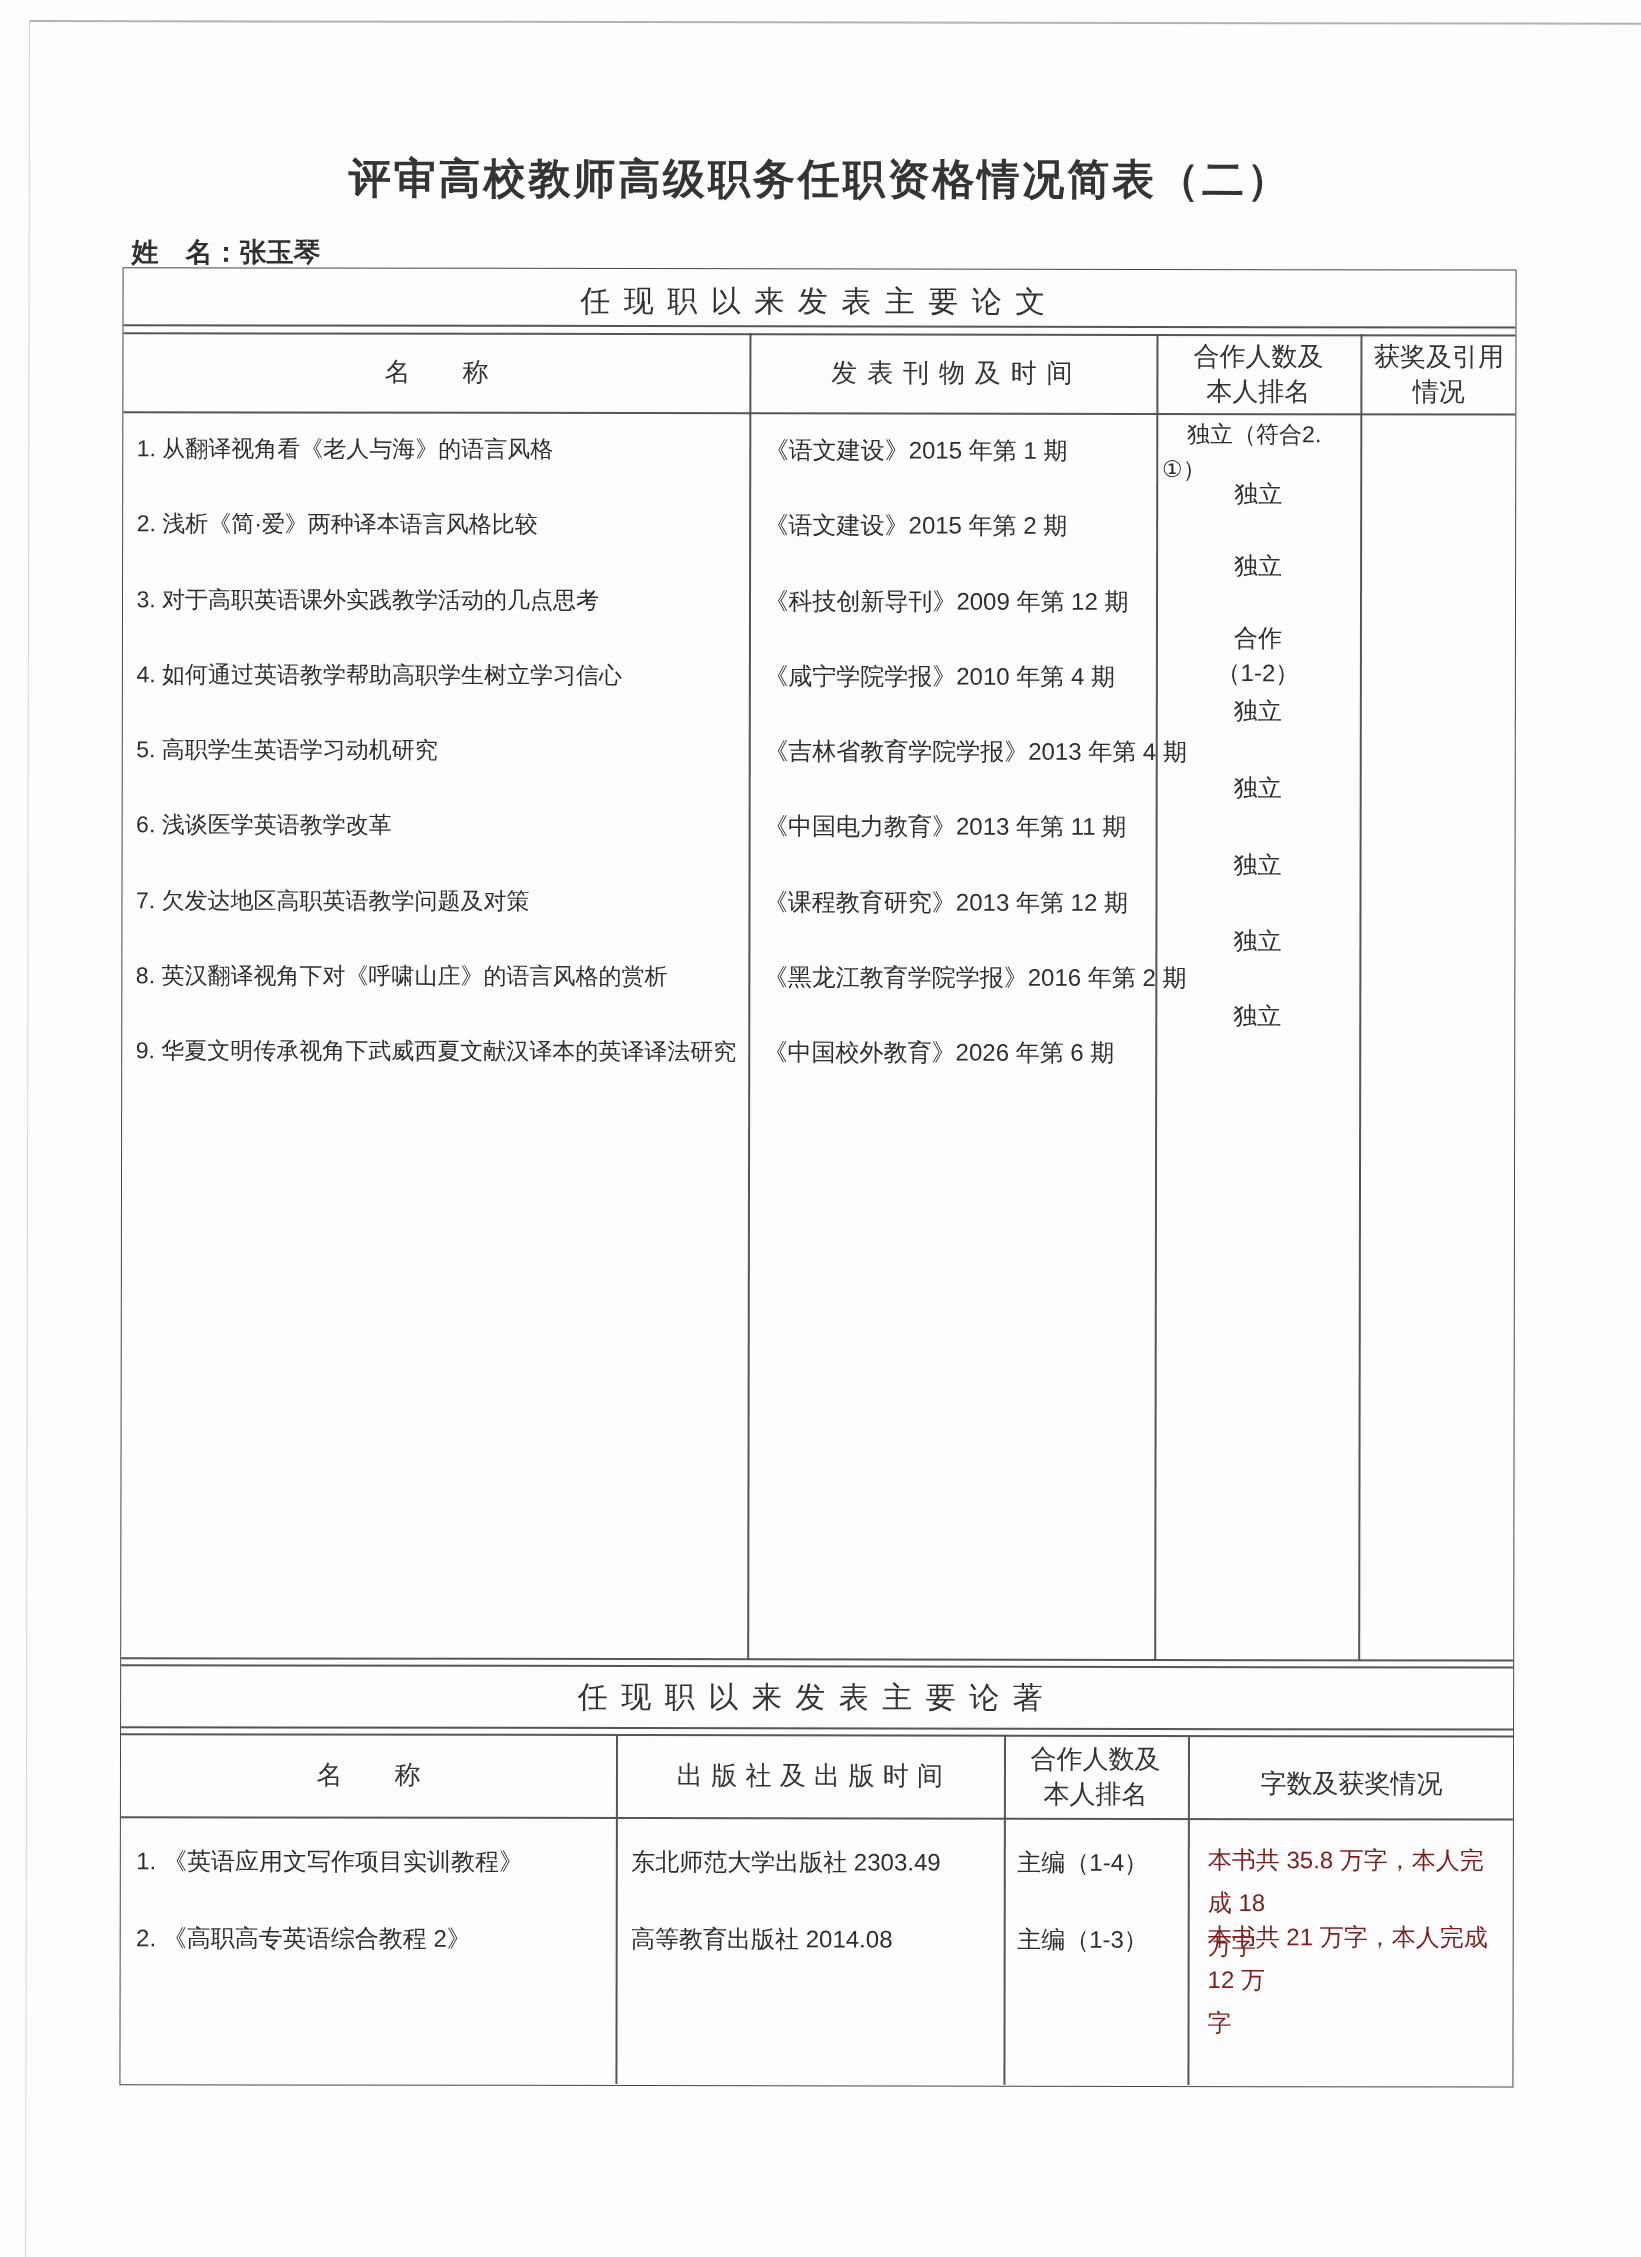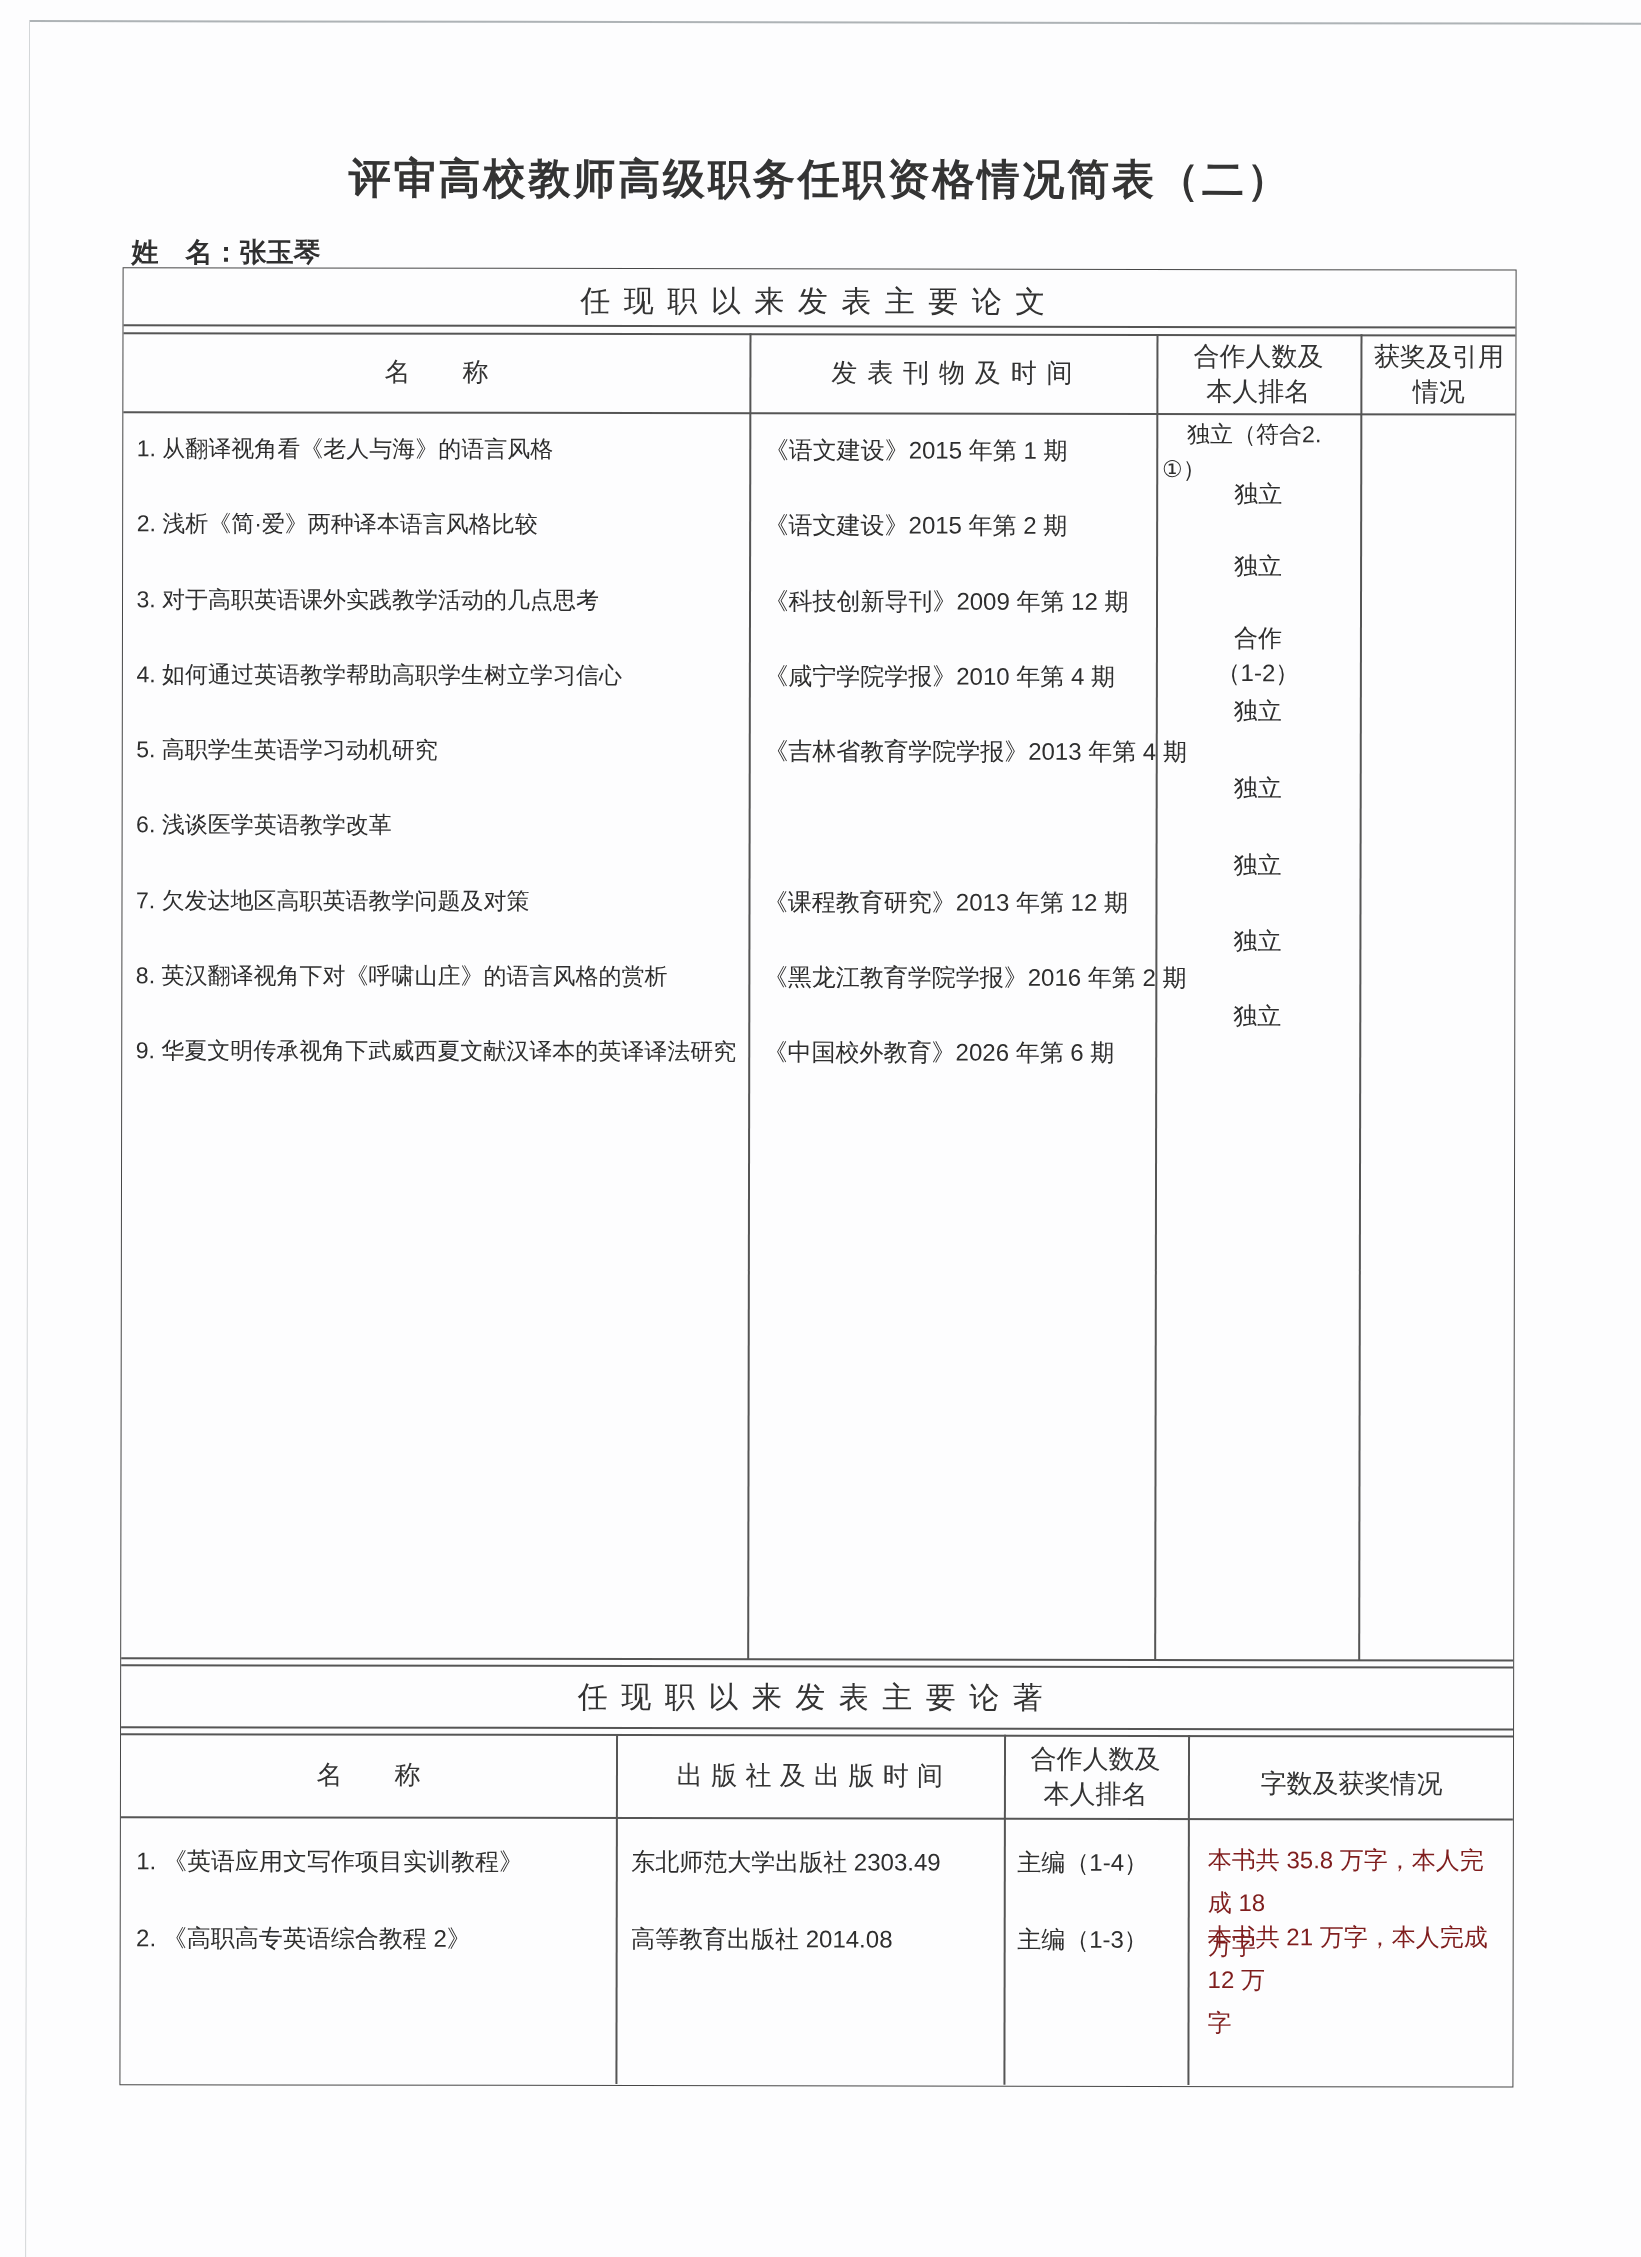--- a/index.html
+++ b/index.html
@@ -82,20 +82,21 @@
       <div class="t1-row-title" style="top:519px">6. 浅谈医学英语教学改革</div>
       <div class="t1-row-title" style="top:595px">7. 欠发达地区高职英语教学问题及对策</div>
       <div class="t1-row-title" style="top:670px">8. 英汉翻译视角下对《呼啸山庄》的语言风格的赏析</div>
       <div class="t1-row-title" style="top:745px">9. 华夏文明传承视角下武威西夏文献汉译本的英译译法研究</div>
 
       <div class="t1-row-journal" style="top:143px">《语文建设》2015 年第 1 期</div>
       <div class="t1-row-journal" style="top:218px">《语文建设》2015 年第 2 期</div>
       <div class="t1-row-journal" style="top:294px">《科技创新导刊》2009 年第 12 期</div>
       <div class="t1-row-journal" style="top:369px">《咸宁学院学报》2010 年第 4 期</div>
       <div class="t1-row-journal" style="top:444px">《吉林省教育学院学报》2013 年第 4 期</div>
+      <div class="t1-row-journal" style="top:519px">《中国电力教育》2013 年第 11 期</div>
       <div class="t1-row-journal" style="top:595px">《课程教育研究》2013 年第 12 期</div>
       <div class="t1-row-journal" style="top:670px">《黑龙江教育学院学报》2016 年第 2 期</div>
       <div class="t1-row-journal" style="top:745px">《中国校外教育》2026 年第 6 期</div>
 
       <div class="collab-item first" style="top:147px">独立（符合2.
 ①）</div>
       <div class="collab-item" style="top:206px">独立</div>
       <div class="collab-item" style="top:278px">独立</div>
       <div class="collab-item" style="top:350px">合作
 （1-2）</div>

